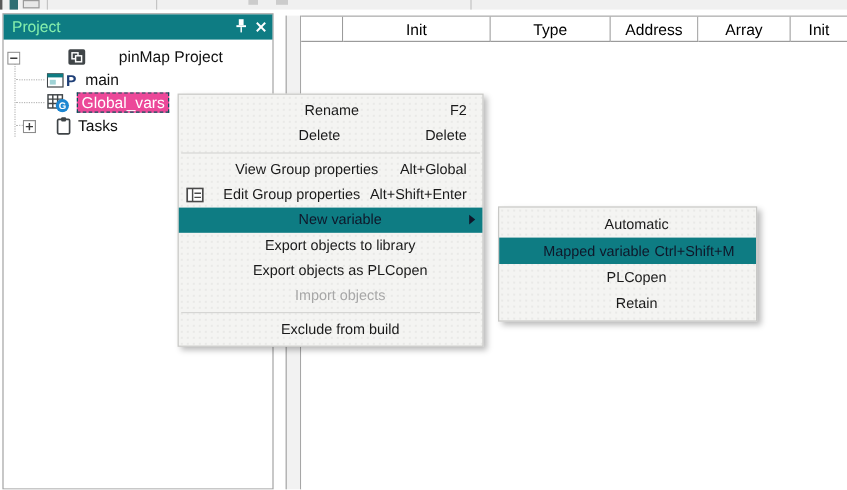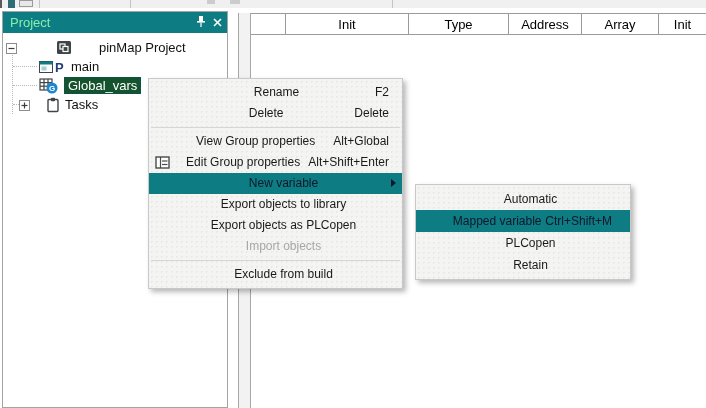--- a/index.html
+++ b/index.html
@@ -26,21 +26,21 @@
     display:flex;align-items:center;padding-left:7px;font-size:13px;
     position:relative;
   }
   .panel-header .hdr-icons{position:absolute;right:5px;top:0;height:21px;display:flex;align-items:center;gap:7px;}
   .tree{position:relative;padding-top:5px;font-size:13px;color:#111;}
   .tree-row{height:19px;display:flex;align-items:center;position:relative;}
   .expander{width:11px;height:11px;flex:0 0 auto;}
   .t-icon{flex:0 0 auto;display:flex;align-items:center;}
   .tree-label{white-space:nowrap;}
   .tree-label.selected{
-    background:#14532d;color:#fff;padding:1px 4px;
+    background:#ec4899;color:#fff;padding:1px 4px;
     outline:1px dashed #07555b;outline-offset:-1px;
   }
   .connector{position:absolute;border-color:#b8b8b8;}
   
   .vstrip{
     position:absolute;left:238px;top:13px;width:13px;height:395px;
     background:#f2f2f2;border-left:1px solid #a6a6a6;border-right:1px solid #a6a6a6;
     box-sizing:border-box;
   }
   
@@ -58,21 +58,21 @@
   .grid-th:last-child{flex:1 1 auto;border-right:none;}
   
   .menu{
     position:absolute;background:#f4f4f2;
     background-image:radial-gradient(circle,#e9e9e7 1px,transparent 1px);
     background-size:5px 5px;
     border:1px solid #c8c8c6;box-shadow:3px 3px 5px rgba(0,0,0,.28);
     padding:3px 0;box-sizing:border-box;font-size:12px;color:#1a1a1a;z-index:10;
   }
   .ctx{left:148px;top:78px;width:255px;}
-  .sub{left:415px;top:184px;width:216px;}
+  .sub{left:415px;top:172px;width:216px;}
   .menu-item{
     position:relative;display:flex;align-items:center;
     height:21px;line-height:21px;padding:0 13px 0 29px;white-space:nowrap;
   }
   .sub .menu-item{height:22px;line-height:22px;padding:0 18px 0 33px;}
   .menu-item .mi-label{flex:1 1 auto;text-align:center;}
   .menu-item .mi-shortcut{flex:0 0 auto;text-align:right;}
   .menu-item.highlighted{background:#0e7c83;color:#0f172a;}
   .menu-item.disabled{color:#a7a7a7;}
   .menu-item .item-icon{position:absolute;left:6px;top:3px;}

